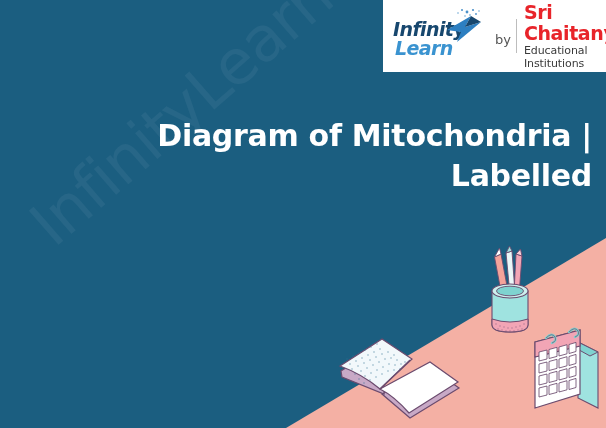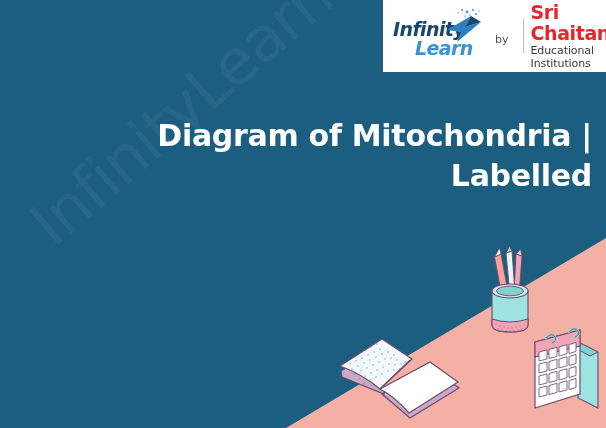--- a/index.html
+++ b/index.html
@@ -72,27 +72,26 @@
     position:absolute; left:0; top:6px;
     font-size:19px; font-weight:bold;
     color:#17476e; letter-spacing:-0.6px;
     font-style:italic;
   }
   .il-learn {
     position:absolute; left:2px; top:25px;
     font-size:19px; font-weight:bold;
     color:#3a93d0; letter-spacing:-0.6px;
     font-style:italic;
-    margin-left:20px;
   }
   .il-bird { position:absolute; left:48px; top:-4px; }
   .il-by {
     flex:0 0 auto;
-    font-size:11px; color:#555;
-    margin:0 14px 0 10px;
+    font-size:13px; color:#555;
+    margin:0 5px 0 10px;
     align-self:center;
     padding-top:6px;
   }
   .il-divider {
     flex:0 0 auto;
     width:1px; height:34px;
     background:#bdbdbd;
     margin-right:7px;
   }
   .sc-block { flex:1 1 auto; }

